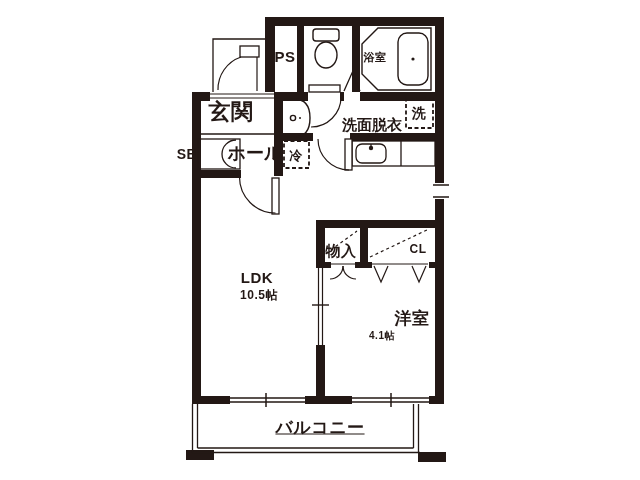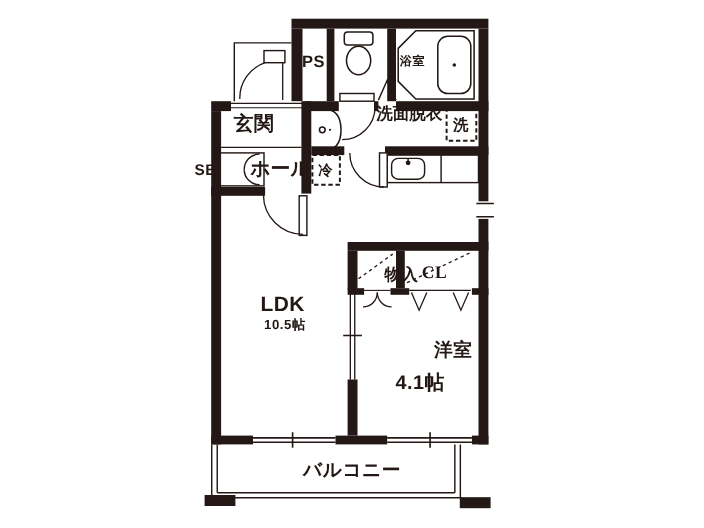--- a/index.html
+++ b/index.html
@@ -146,27 +146,27 @@
 
     <g stroke="currentColor" stroke-width="1.3" fill="none">
       <path d="M192.5 404 V452.5 M197.5 404 V448"></path>
       <path d="M197.5 448 H413.5 M192.5 452.5 H420"></path>
       <path d="M413.5 404 V448 M418.5 404 V452.5"></path>
     </g>
   </svg>
 
   <div class="lbl" style="left:285px; top:56px;  font-size:15px;">PS</div>
   <div class="lbl" style="left:375px; top:57px;  font-size:11px;">浴室</div>
-  <div class="lbl" style="left:231px; top:112px; font-size:18px;">玄関</div>
-  <div class="lbl" style="left:372px; top:104px; font-size:15px; letter-spacing:0;">洗面脱衣</div>
+  <div class="lbl" style="left:231px; top:112px; font-size:22px;">玄関</div>
+  <div class="lbl" style="left:372px; top:124px; font-size:15px; letter-spacing:0;">洗面脱衣</div>
   <div class="lbl" style="left:419px; top:113px; font-size:14px;">洗</div>
   <div class="lbl" style="left:187px; top:154px; font-size:14px;">SB</div>
   <div class="lbl" style="left:255px; top:153px; font-size:18px; letter-spacing:0;">ホール</div>
   <div class="lbl" style="left:296px; top:155px; font-size:13px;">冷</div>
-  <div class="lbl" style="left:257px; top:277px; font-size:19px;text-align:center;">LDK</div>
+  <div class="lbl" style="left:257px; top:277px; font-size:15px;text-align:center;">LDK</div>
   <div class="lbl" style="left:259px; top:295px; font-size:12px;">10.5帖</div>
-  <div class="lbl" style="left:341px; top:250px; font-size:15px;margin-left:24px;">物入</div>
-  <div class="lbl" style="left:395px; top:249px; font-size:16px;font-family:Liberation Serif, serif;">CL</div>
+  <div class="lbl" style="left:341px; top:250px; font-size:15px;">物入</div>
+  <div class="lbl" style="left:418px; top:249px; font-size:12px;">CL</div>
   <div class="lbl" style="left:380px; top:318px; font-size:17px;margin-left:32px;">洋室</div>
-  <div class="lbl" style="left:382px; top:348px; font-size:18px;">4.1帖</div>
-  <div class="lbl" style="left:320px; top:427px; font-size:17px;">バルコニー</div>
+  <div class="lbl" style="left:382px; top:336px; font-size:10px;">4.1帖</div>
+  <div class="lbl" style="left:320px; top:427px; font-size:17px;text-decoration:underline;">バルコニー</div>
 
 </div>
 
 </body></html>

